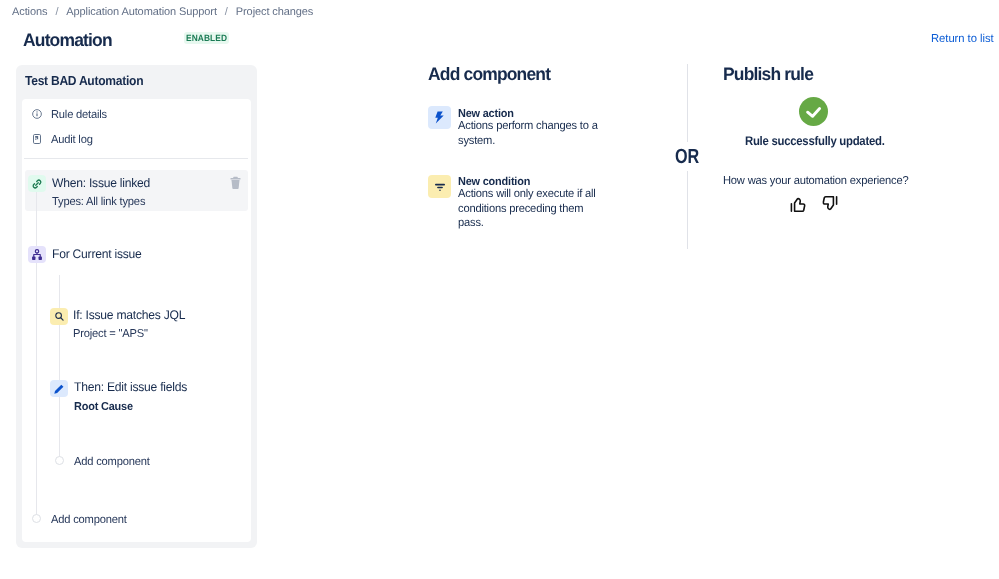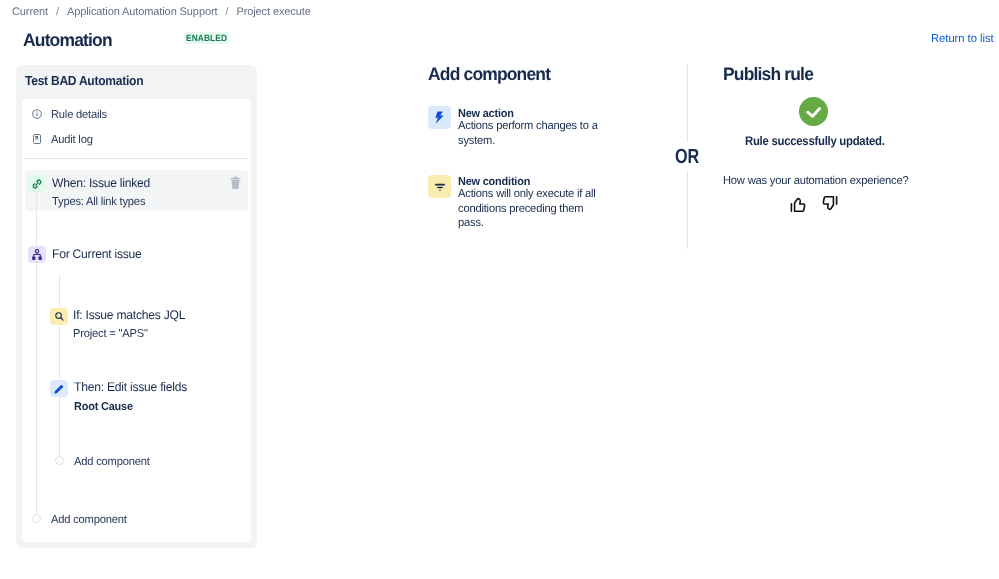--- a/index.html
+++ b/index.html
@@ -102,25 +102,25 @@
   .feedback-q { position:absolute; left:723px; top:176px; font-size:11.5px; line-height:11.5px;
                 color:#172B4D; white-space:nowrap; letter-spacing:-0.2px; transform:scaleX(0.97);
                 transform-origin:left top; }
   .thumbs { position:absolute; left:784px; top:195px; }
   .thumb-btn { position:absolute; display:block; cursor:pointer; line-height:0; }
 </style>
 </head>
 <body>
 
 <div class="breadcrumb">
-  <a class="bc-item" href="#">Current</a>
+  <a class="bc-item" href="#">Actions</a>
   <span class="bc-sep">/</span>
   <a class="bc-item" href="#">Application Automation Support</a>
   <span class="bc-sep">/</span>
-  <a class="bc-item" href="#">Project execute</a>
+  <a class="bc-item" href="#">Project changes</a>
 </div>
 
 <h1 class="page-title">Automation</h1>
 <span class="badge"></span>
 <span class="badge-t">ENABLED</span>
 <a class="return-link" href="#">Return to list</a>
 
 <div class="rule-card"></div>
 <div class="rule-card-title">Test BAD Automation</div>
 <div class="rule-inner"></div>

